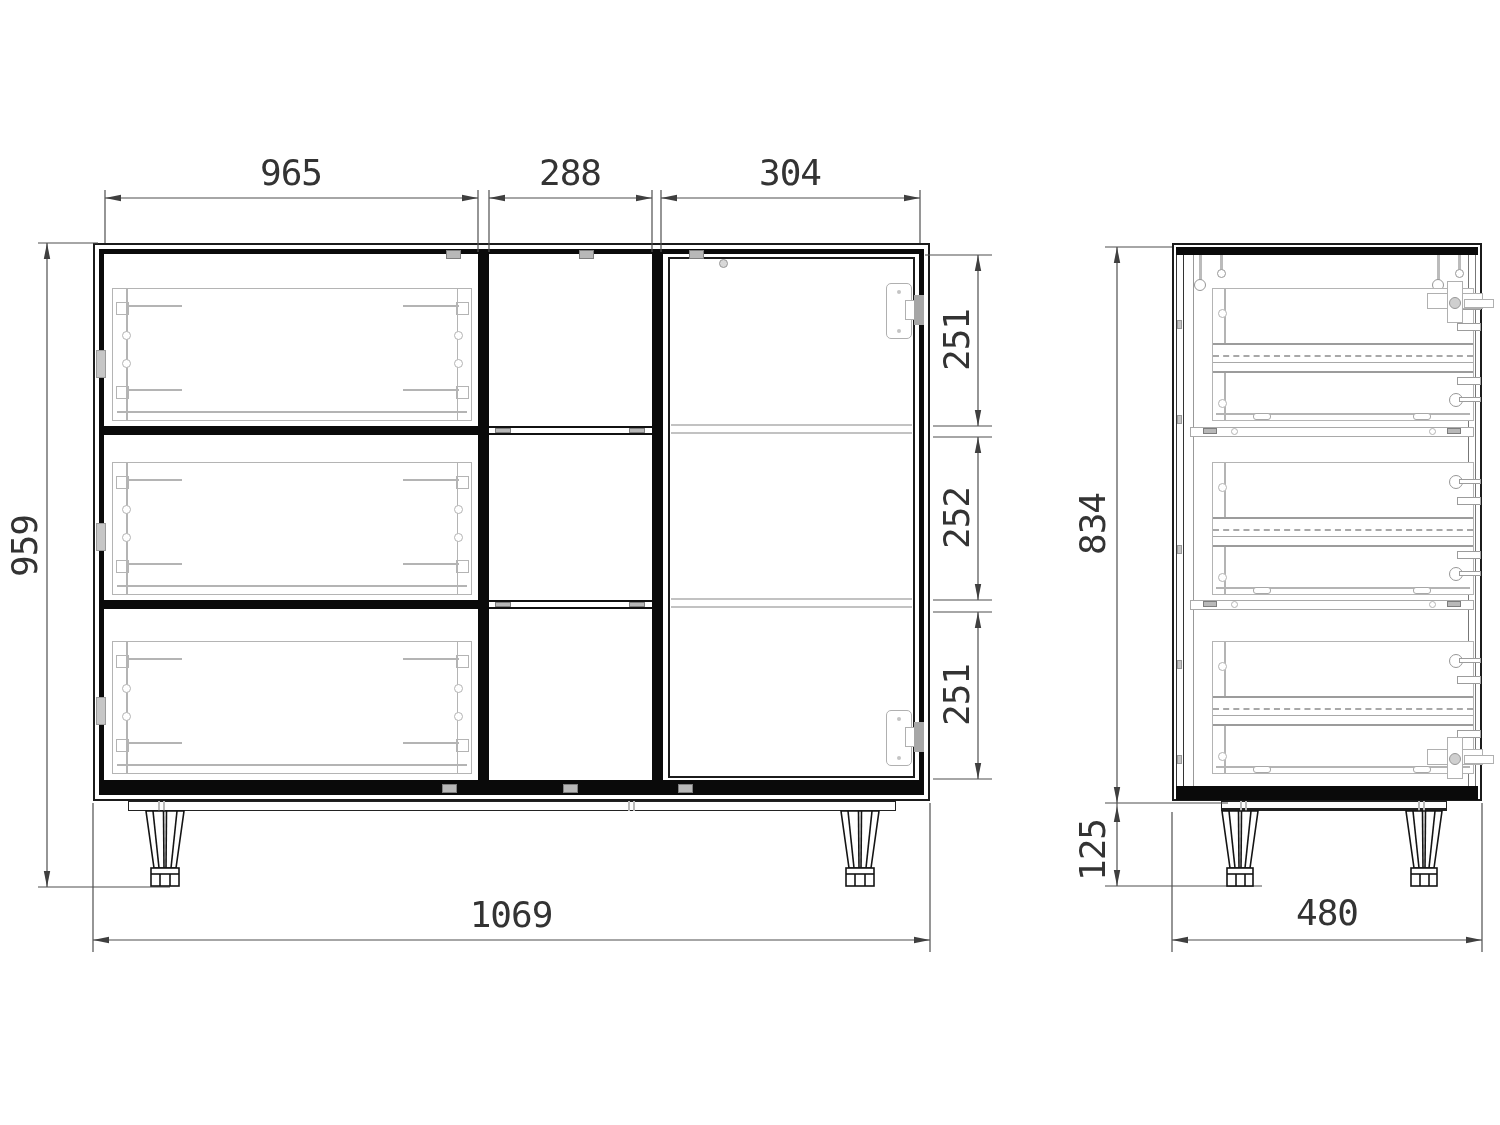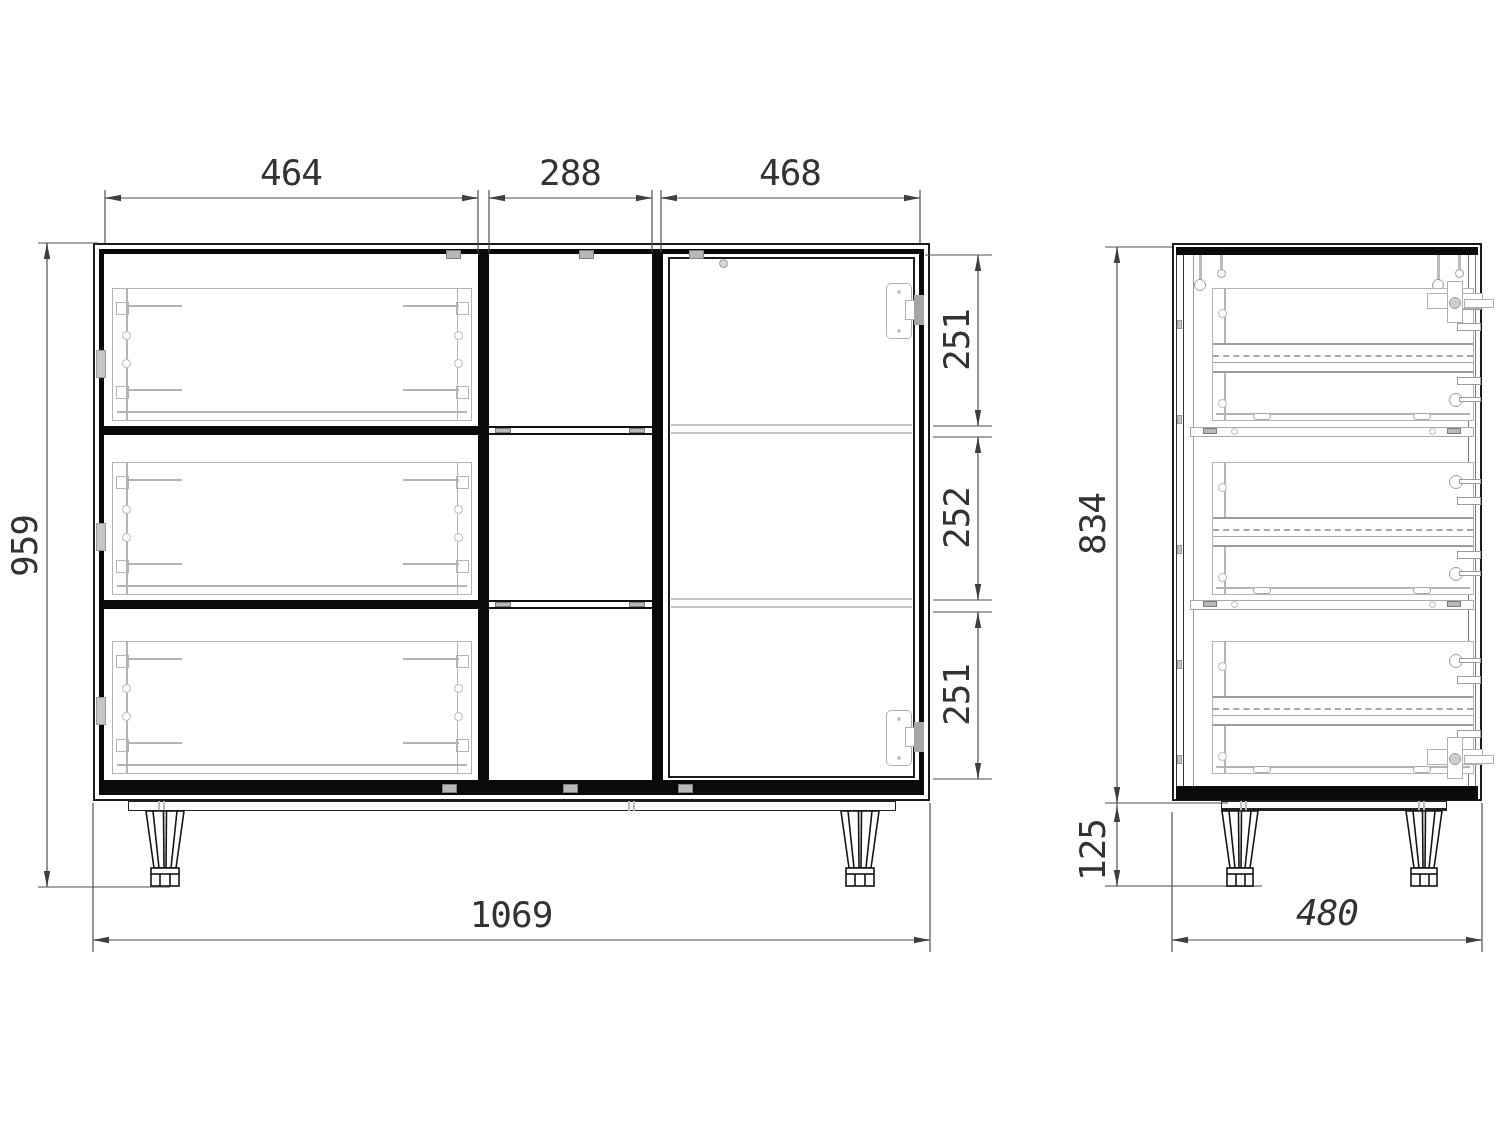--- a/index.html
+++ b/index.html
@@ -243,31 +243,31 @@
     <div class="abs c12" style="left:1449px;top:753px;background:#cfcfcf;"></div>
     <div class="abs hingearm" style="left:1464px;top:755px;width:30px;height:9px;"></div>
 
     <div class="abs" style="left:1221px;top:801px;width:226px;height:10px;border:1.5px solid #222;border-bottom-width:3px;"></div>
     <div class="abs boltstem" style="left:1240px;top:801px;width:2px;height:10px;"></div>
     <div class="abs boltstem" style="left:1245px;top:801px;width:2px;height:10px;"></div>
     <div class="abs boltstem" style="left:1418px;top:801px;width:2px;height:10px;"></div>
     <div class="abs boltstem" style="left:1423px;top:801px;width:2px;height:10px;"></div>
   </div>
 
-  <div class="dim" style="left:291px;top:172px;">464</div>
+  <div class="dim" style="left:291px;top:172px;">965</div>
   <div class="dim" style="left:570px;top:172px;">288</div>
-  <div class="dim" style="left:790px;top:172px;">468</div>
+  <div class="dim" style="left:790px;top:172px;">304</div>
   <div class="dim rot" style="left:24px;top:546px;">959</div>
   <div class="dim rot" style="left:956px;top:340px;">251</div>
   <div class="dim rot" style="left:956px;top:518px;">252</div>
   <div class="dim rot" style="left:956px;top:695px;">251</div>
   <div class="dim" style="left:511px;top:914px;">1069</div>
   <div class="dim rot" style="left:1092px;top:524px;">834</div>
   <div class="dim rot" style="left:1092px;top:850px;">125</div>
-  <div class="dim" style="left:1327px;top:912px;font-style:italic;">480</div>
+  <div class="dim" style="left:1327px;top:912px;">480</div>
 
   <svg class="overlay" width="1500" height="1125" viewBox="0 0 1500 1125">
     <g stroke="#4f4f4f" stroke-width="1.2">
       <line x1="105" y1="190" x2="105" y2="243"></line>
         <line x1="478" y1="190" x2="478" y2="252"></line>
       <line x1="489" y1="190" x2="489" y2="252"></line>
         <line x1="652" y1="190" x2="652" y2="252"></line>
       <line x1="661" y1="190" x2="661" y2="252"></line>
         <line x1="920" y1="190" x2="920" y2="243"></line>
       <line x1="38" y1="243" x2="98" y2="243"></line>

